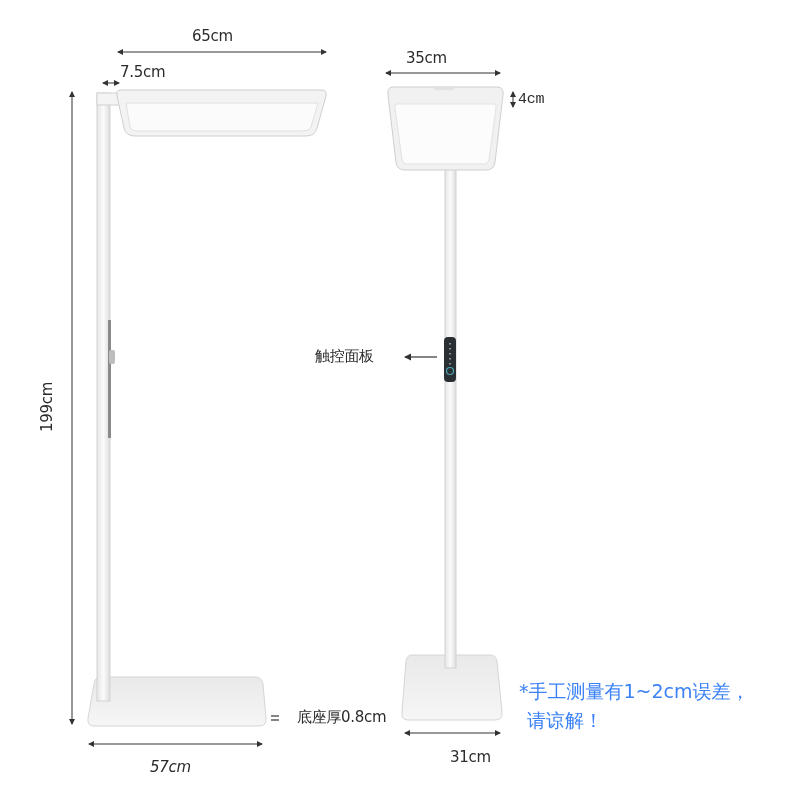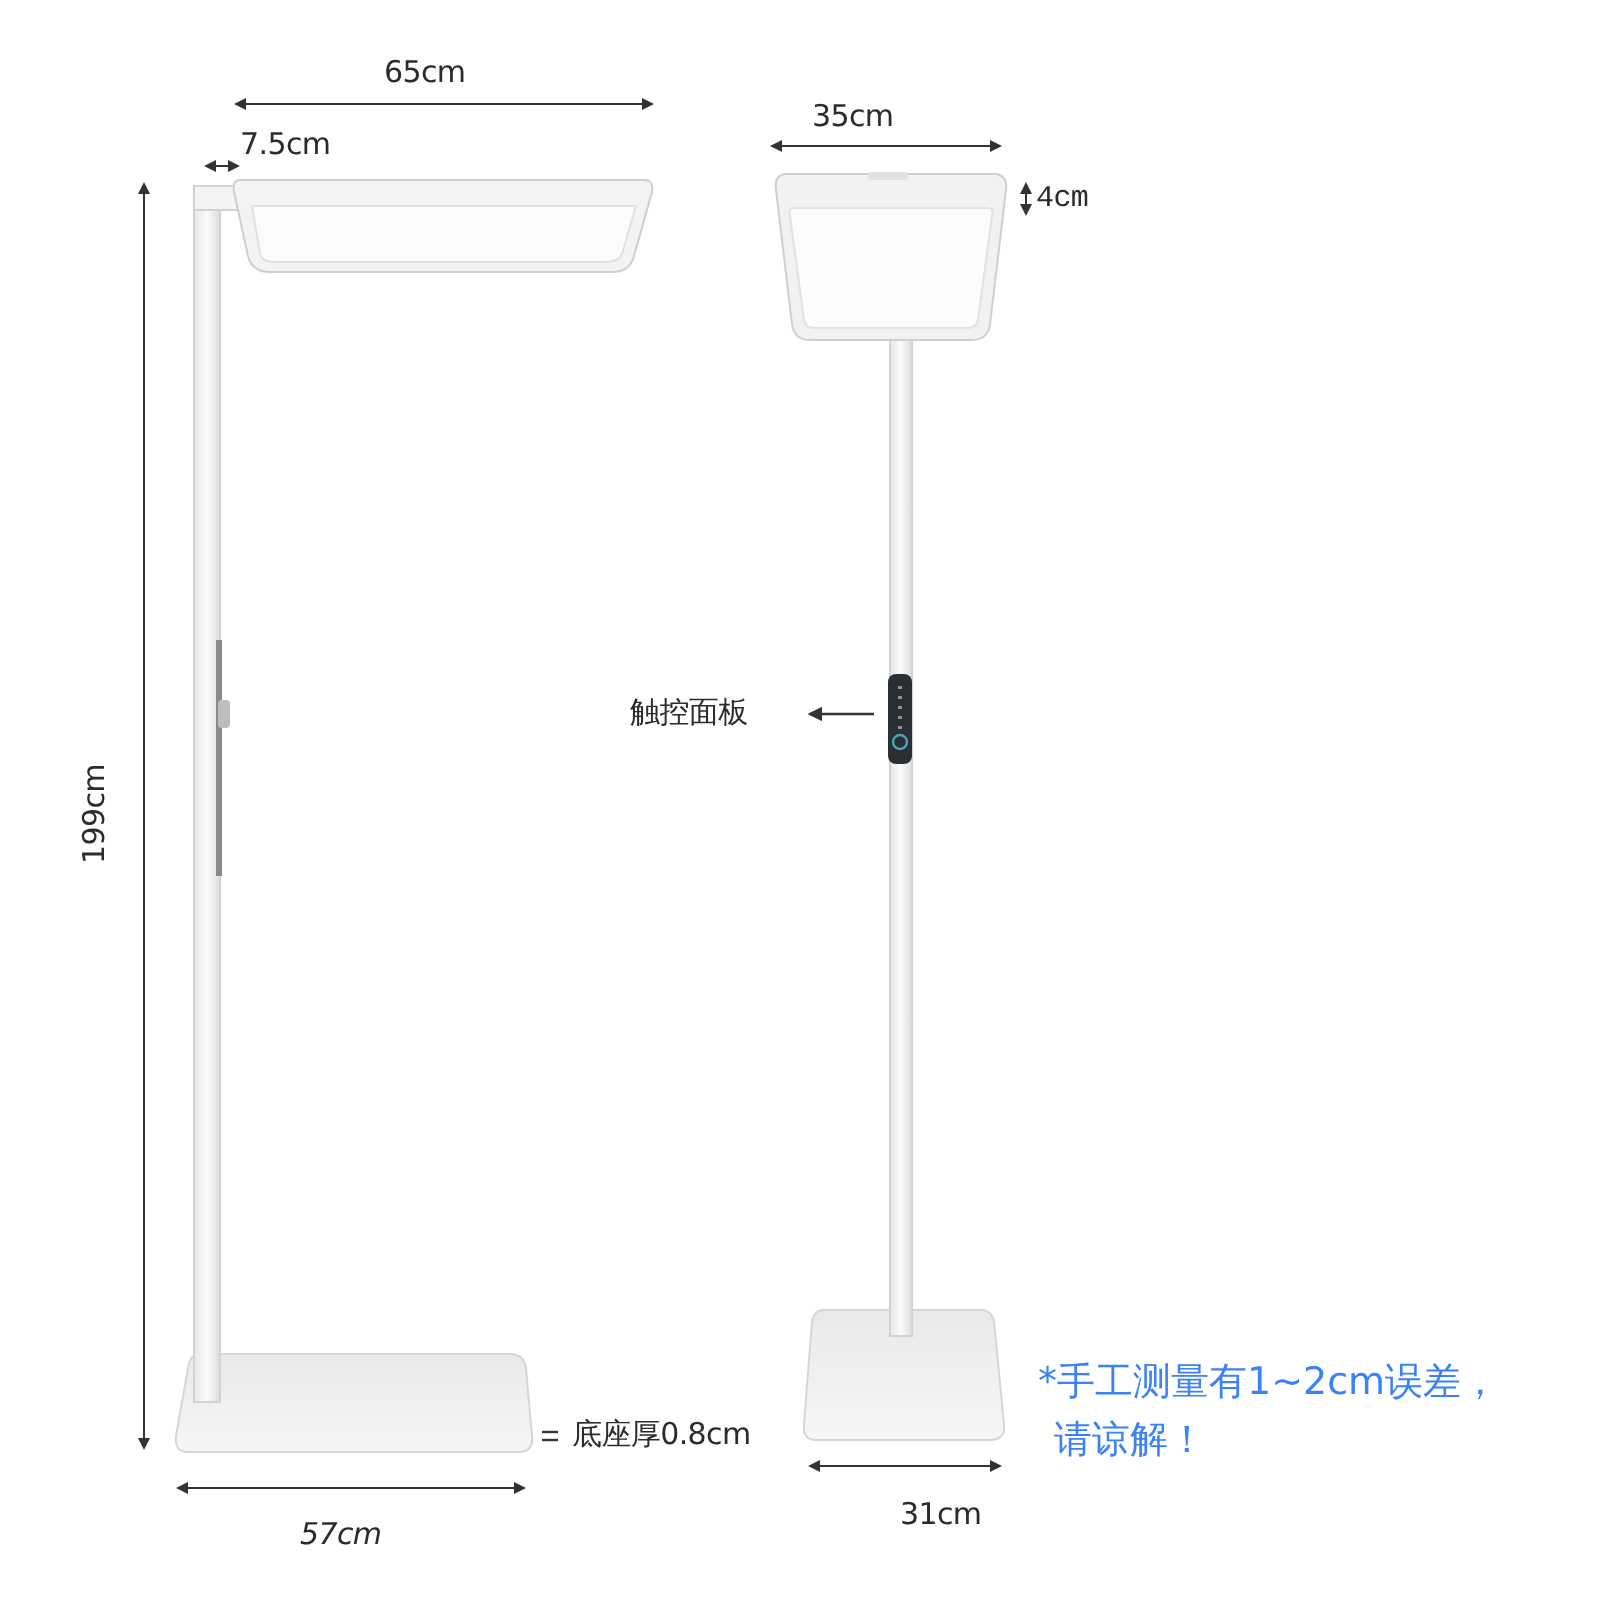--- a/index.html
+++ b/index.html
@@ -79,21 +79,21 @@
   <line x1="386" y1="73" x2="500" y2="73" stroke="#333" stroke-width="1" marker-start="url(#arrowL)" marker-end="url(#arrowR)"></line>
   <line x1="513" y1="92" x2="513" y2="107" stroke="#333" stroke-width="1" marker-start="url(#arrowL)" marker-end="url(#arrowR)"></line>
   <line x1="405" y1="733" x2="500" y2="733" stroke="#333" stroke-width="1" marker-start="url(#arrowL)" marker-end="url(#arrowR)"></line>
   <line x1="405" y1="357" x2="437" y2="357" stroke="#333" stroke-width="1.2" marker-start="url(#arrowL)"></line>
 </svg>
 
 <div class="label" style="left:192px; top:27px;">65cm</div>
 <div class="label" style="left:88px; top:63px;margin-left:32px;">7.5cm</div>
 <div class="label" style="left:22px; top:398px; transform: rotate(-90deg); transform-origin: center;">199cm</div>
 <div class="label" style="left:150px; top:758px;font-style:italic;">57cm</div>
-<div class="label" style="left:286px; top:708px;">底座厚0.8cm</div>
+<div class="label" style="left:297px; top:708px;">底座厚0.8cm</div>
 
 <div class="label" style="left:406px; top:49px;text-align:center;">35cm</div>
 <div class="label" style="left:518px; top:91px;font-family:Liberation Mono, monospace;">4cm</div>
 <div class="label" style="left:450px; top:748px;">31cm</div>
 <div class="label" style="left:315px; top:347px;text-align:right;">触控面板</div>
 
 <div class="note" style="left:519px; top:676px;">*手工测量有1~2cm误差，</div>
 <div class="note" style="left:527px; top:705px;">请谅解！</div>
 
 </body></html>

